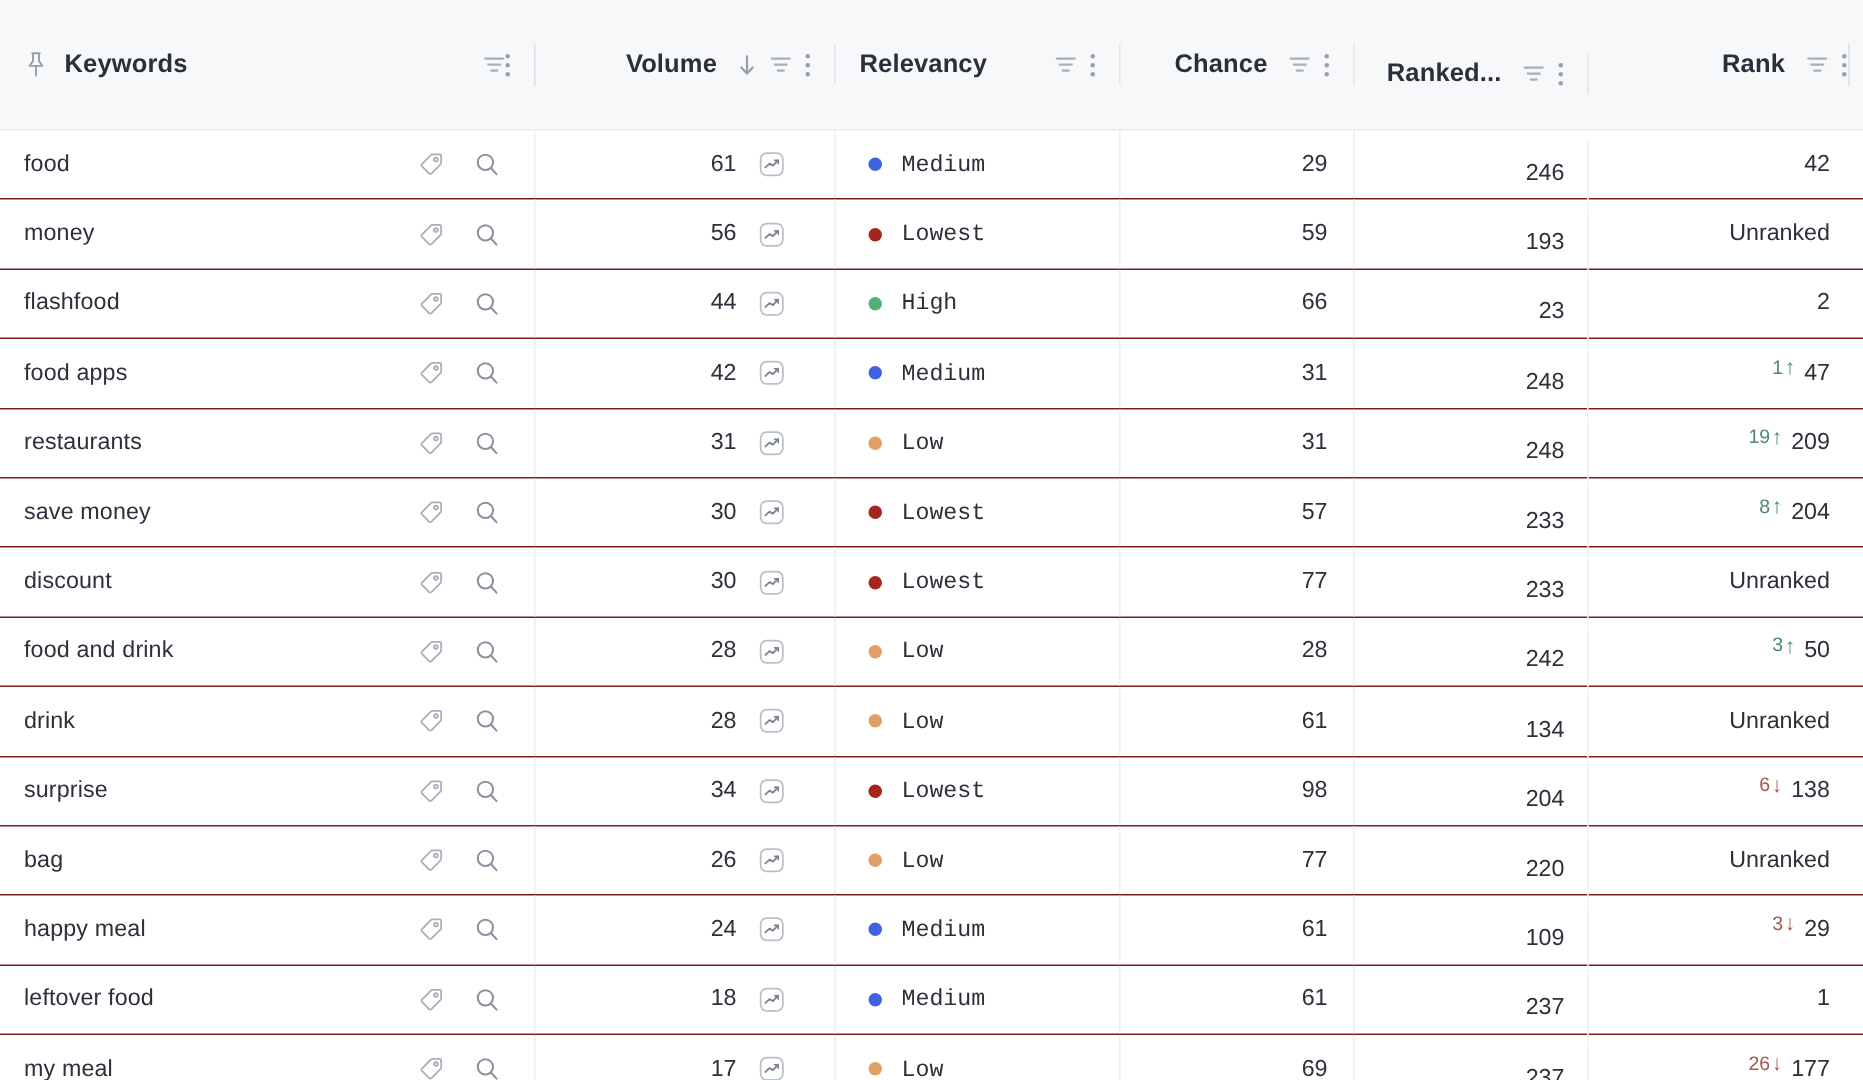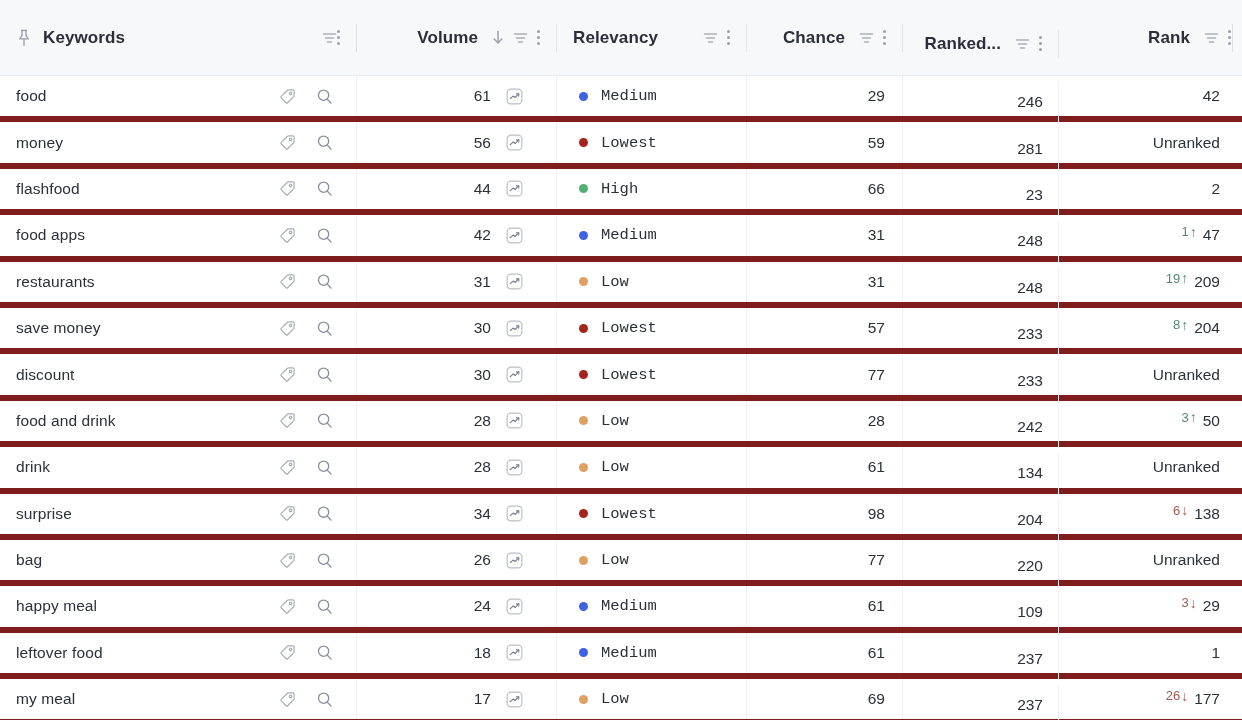--- a/index.html
+++ b/index.html
@@ -8,21 +8,21 @@
     background: #ffffff;
     font-family: "Liberation Sans", sans-serif;
     overflow: hidden;
   }
 
   .grid { width: 1242px; height: 720px; position: relative; background:#fff; }
 
   
   .hdr {
     display: flex; align-items: center;
-    height: 76px;
+    height: 87px;
     background: #f7f8fa;
     border-bottom: 1px solid #e9ebef;
     position: relative;
   }
   .hdr-cell {
     display: flex; align-items: center;
     height: 68px;
     position: relative;
     padding: 0 10px 0 16px;
     flex: 0 0 auto;
@@ -47,21 +47,21 @@
   .sortarrow { width: 12px; height: 15px; flex: 0 0 auto; }
   
   .kebab { width: 4px; display: flex; flex-direction: column; gap: 3px; cursor: pointer; flex:0 0 auto;}
   .kebab i { display:block; width: 3px; height: 3px; border-radius: 50%; background: #9aa0ab; }
 
   
   .rows { position: relative; }
   .row {
     display: flex; align-items: center;
     height: 46.4px;
-    border-bottom: 6px solid #7f1d1d;
+    border-bottom: 1px solid #7f1d1d;
     position: relative;
   }
   .cell { display:flex; align-items:center; height: 100%; position: relative; flex: 0 0 auto; padding: 0 10px 0 16px;}
   .cell.sep::after {
     content:""; position:absolute; right:0; top:0; width:1px; height:100%;
     background:#eef0f3;
   }
 
   
   .c-kw     { width: 357px; }
@@ -310,21 +310,21 @@
     <div class="cell c-rel sep">
       <span class="rel-wrap">
         <span class="dot" style="background:#a5251c"></span>
         <span class="rel-text">Lowest</span>
       </span>
     </div>
     <div class="cell c-chance sep">
       <span class="right-num">59</span>
     </div>
     <div class="cell c-ranked sep">
-      <span class="right-num">281</span>
+      <span class="right-num">193</span>
     </div>
     <div class="cell c-rank">
       <span class="rank-wrap">
             <span class="rank-val unranked">Unranked</span>
           </span>
     </div>
       </div>
       <div class="row">
     <div class="cell c-kw sep">
       <span class="kw-text">flashfood</span>

